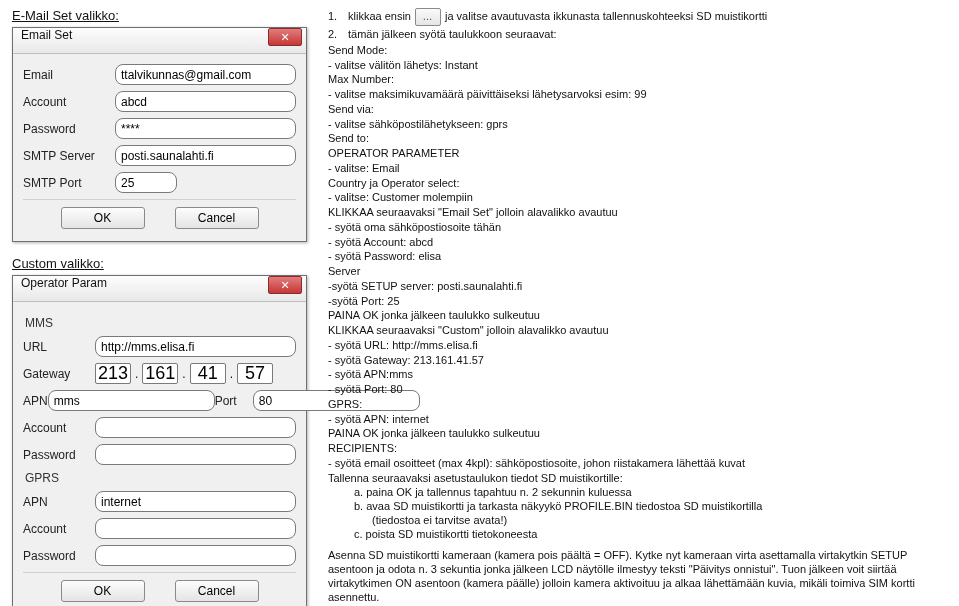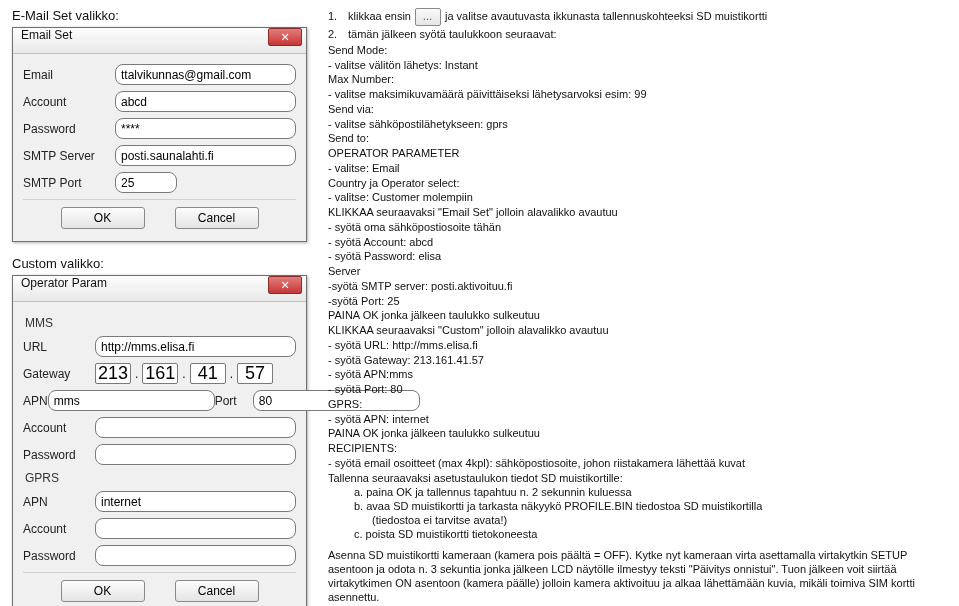--- a/index.html
+++ b/index.html
@@ -22,20 +22,21 @@
     padding-right: 8px;
   }
   .right-col {
     flex: 1;
     padding-left: 6px;
     padding-top: 0;
   }
   .section-label {
     font-size: 13px;
     margin-bottom: 4px;
+    text-decoration: underline;
   }
   
   .winbox {
     border: 1px solid #707070;
     background: #f0f0f0;
     box-shadow: 1px 1px 3px rgba(0,0,0,.3);
     margin-bottom: 14px;
     width: 295px;
   }
   .winbox .titlebar {
@@ -268,21 +269,21 @@
     <div class="line">Send to:</div>
     <div class="line">OPERATOR PARAMETER</div>
     <div class="line">- valitse: Email</div>
     <div class="line">Country ja Operator select:</div>
     <div class="line">- valitse: Customer molempiin</div>
     <div class="line">KLIKKAA seuraavaksi "Email Set" jolloin alavalikko avautuu</div>
     <div class="line">- syötä oma sähköpostiosoite tähän</div>
     <div class="line">- syötä Account: abcd</div>
     <div class="line"> - syötä Password: elisa</div>
     <div class="line">Server</div>
-    <div class="line">-syötä SMTP server: posti.aktivoituu.fi</div>
+    <div class="line">-syötä SETUP server: posti.saunalahti.fi</div>
     <div class="line">-syötä Port: 25</div>
     <div class="line">PAINA OK jonka jälkeen taulukko sulkeutuu</div>
     <div class="line">KLIKKAA seuraavaksi "Custom" jolloin alavalikko avautuu</div>
     <div class="line">- syötä URL: http://mms.elisa.fi</div>
     <div class="line">- syötä Gateway: 213.161.41.57</div>
     <div class="line">- syötä APN:mms</div>
     <div class="line">- syötä Port: 80</div>
     <div class="line">GPRS:</div>
     <div class="line">- syötä APN: internet</div>
     <div class="line">PAINA OK jonka jälkeen taulukko sulkeutuu</div>

